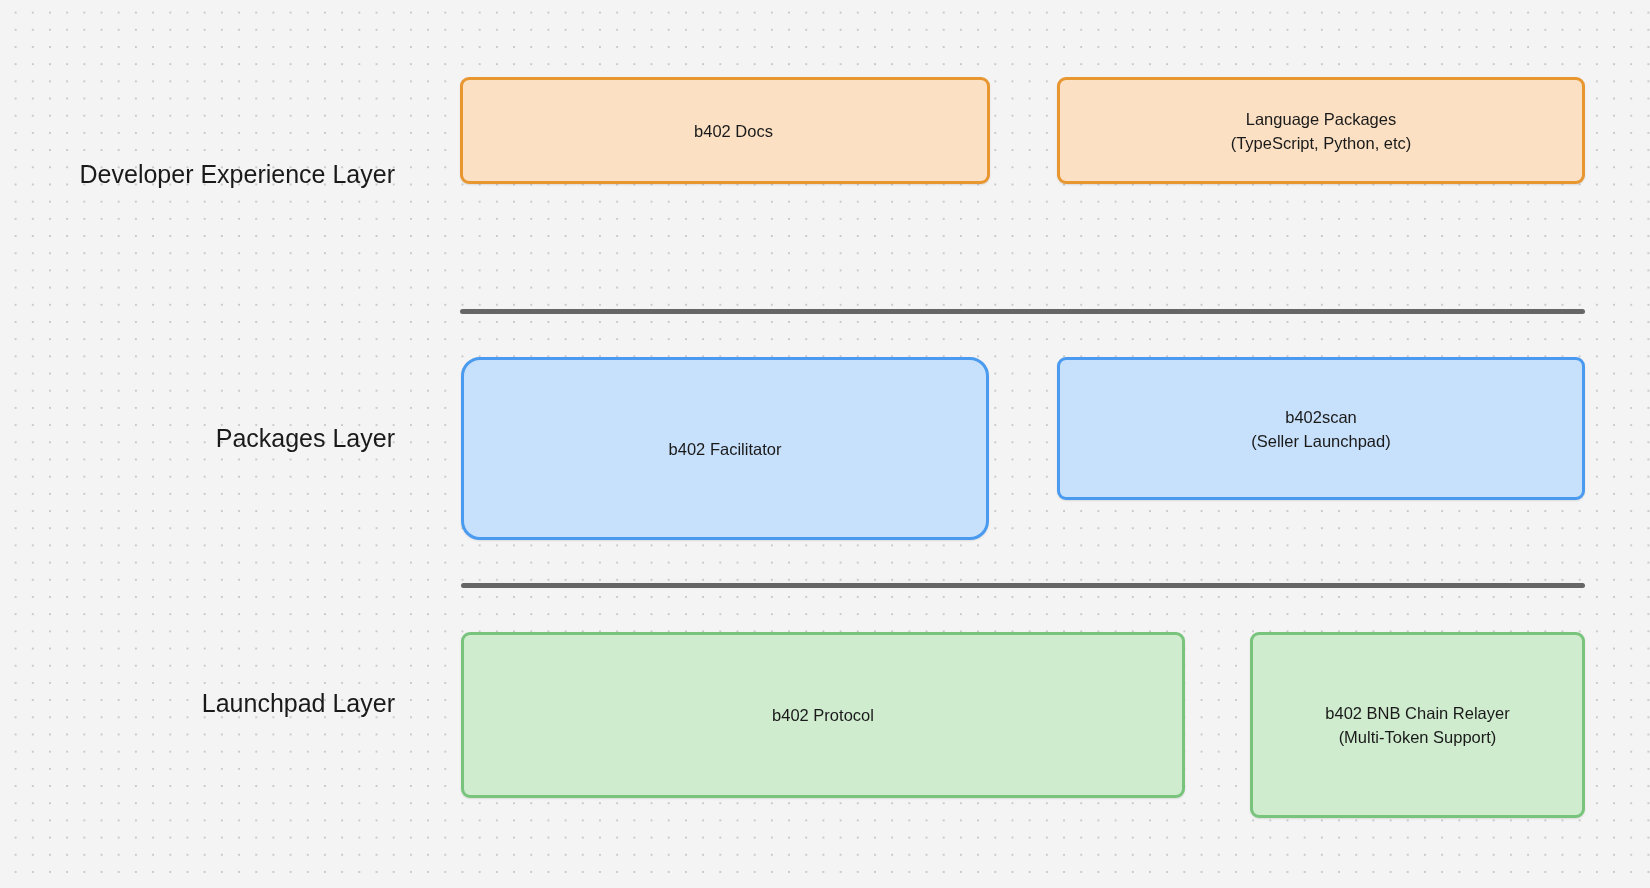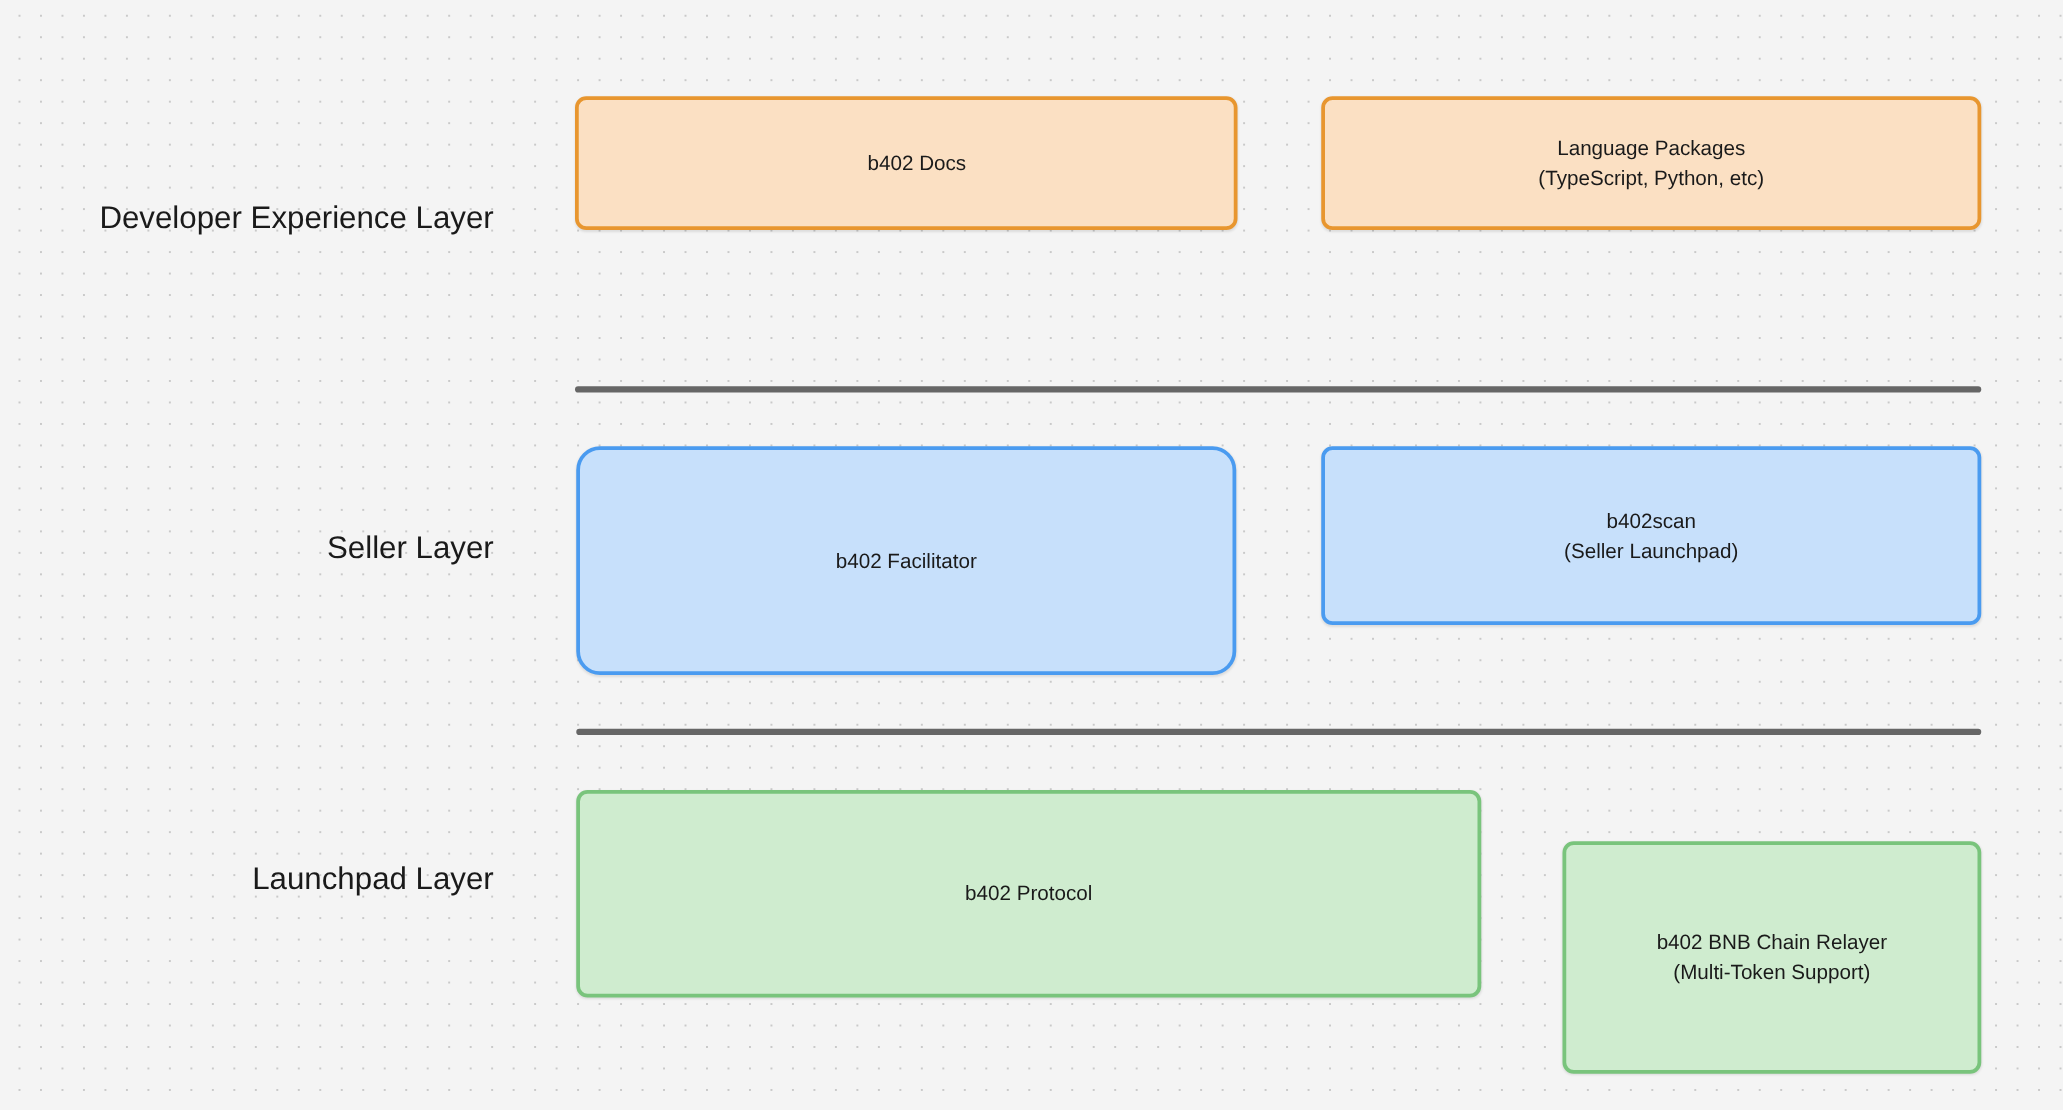--- a/index.html
+++ b/index.html
@@ -86,37 +86,37 @@
     <span class="node-text">b402 Docs</span>
   </div>
 
   <div class="node orange" style="left: 1057px; top: 77px; width: 528px; height: 107px;">
     <span class="node-text">Language Packages
 (TypeScript, Python, etc)</span>
   </div>
 
   <div class="divider" style="left: 460px; top: 309px; width: 1125px;"></div>
 
-  <div class="layer-label" style="right: 1255px; top: 426px;">Seller Layer</div>
+  <div class="layer-label" style="right: 1255px; top: 426px;">Packages Layer</div>
 
   <div class="node blue" style="left: 461px; top: 357px; width: 528px; height: 183px; border-radius: 19px;">
     <span class="node-text">b402 Facilitator</span>
   </div>
 
   <div class="node blue" style="left: 1057px; top: 357px; width: 528px; height: 143px;">
     <span class="node-text">b402scan
 (Seller Launchpad)</span>
   </div>
 
   <div class="divider" style="left: 461px; top: 583px; width: 1124px;"></div>
 
   <div class="layer-label" style="right: 1255px; top: 691px;">Launchpad Layer</div>
 
   <div class="node green" style="left: 461px; top: 632px; width: 724px; height: 166px;">
     <span class="node-text">b402 Protocol</span>
   </div>
 
-  <div class="node green" style="left: 1250px; top: 632px; width: 335px; height: 186px; margin-top: 41px;">
+  <div class="node green" style="left: 1250px; top: 632px; width: 335px; height: 186px;">
     <span class="node-text">b402 BNB Chain Relayer
 (Multi-Token Support)</span>
   </div>
 
 </div>
 
 </body></html>

